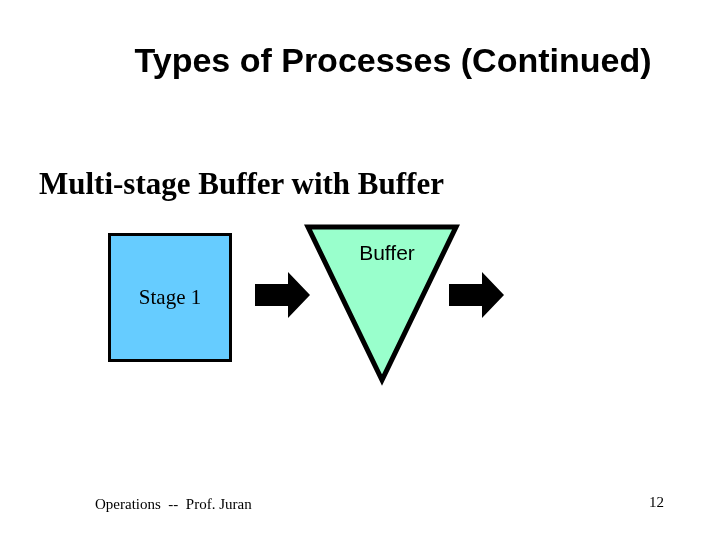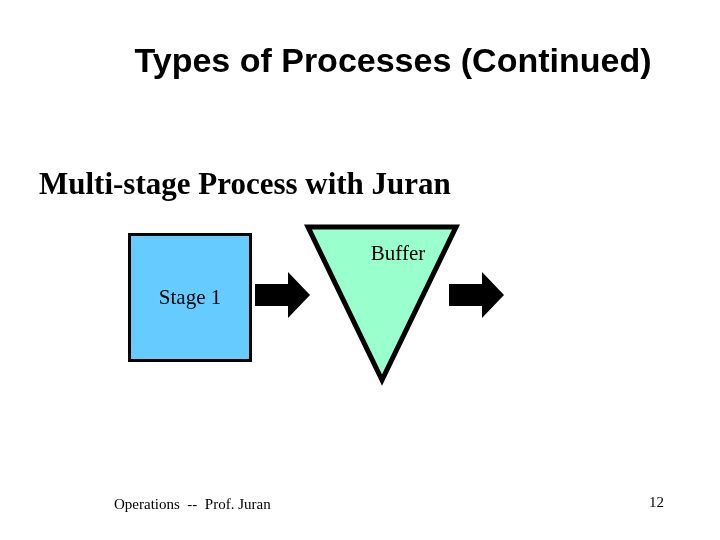--- a/index.html
+++ b/index.html
@@ -47,75 +47,74 @@
     top: 233px;
     height: 129px;
     width: 124px;
     box-sizing: border-box;
     background: var(--box-fill, #66CCFF);
     border: 3px solid var(--outline, #000000);
     display: flex;
     align-items: center;
     justify-content: center;
   }
-  .stage-box.stage1 { left: 128px; }
+  .stage-box.stage1 { left: 108px; }
   .stage-box.stage2 { left: 521px; }
   .stage-label {
     font-family: "Liberation Serif", serif;
     font-size: 21px;
     color: var(--text, #000000);
   }
   svg.arrow { position: absolute; top: 272px; width: 55px; height: 46px; }
   svg.arrow.arrow1 { left: 255px; }
   svg.arrow.arrow2 { left: 449px; }
   svg.arrow polygon { fill: var(--outline, #000000); }
   svg.buffer-triangle { position: absolute; left: 303px; top: 222px; width: 158px; height: 164px; }
   svg.buffer-triangle polygon {
     fill: var(--buffer-fill, #99FFCC);
     stroke: var(--outline, #000000);
     stroke-width: 5;
     stroke-linejoin: miter;
   }
   .buffer-label {
     position: absolute;
-    left: 319px;
+    left: 308px;
     top: 241px;
     width: 158px;
     text-align: center;
-    font-family: Liberation Serif, serif;
+    font-family: Liberation Sans, sans-serif;
     font-size: 21px;
     color: var(--text, #000000);
   }
   .footer-credit {
     position: absolute;
     left: 95px;
     top: 496px;
     font-family: "Liberation Serif", serif;
     font-size: 15px;
     white-space: pre;
     color: var(--text, #000000);
-    margin-left: 19px;
   }
   .page-number {
     position: absolute;
     left: 649px;
     top: 494px;
     font-family: "Liberation Serif", serif;
     font-size: 15px;
     color: var(--text, #000000);
   }
 </style>
 </head>
 <body>
 
 <div class="slide">
 
   <h1 class="slide-title">Types of Processes (Continued)</h1>
 
-  <h2 class="slide-heading">Multi-stage Process with Juran</h2>
+  <h2 class="slide-heading">Multi-stage Buffer with Buffer</h2>
 
   <div class="diagram">
 
     <div class="stage-box stage1">
       <span class="stage-label">Stage 1</span>
     </div>
 
     <svg class="arrow arrow1" viewBox="0 0 55 46" aria-hidden="true">
       <polygon points="0,12 33,12 33,0 55,23 33,46 33,34 0,34"></polygon>
     </svg>

